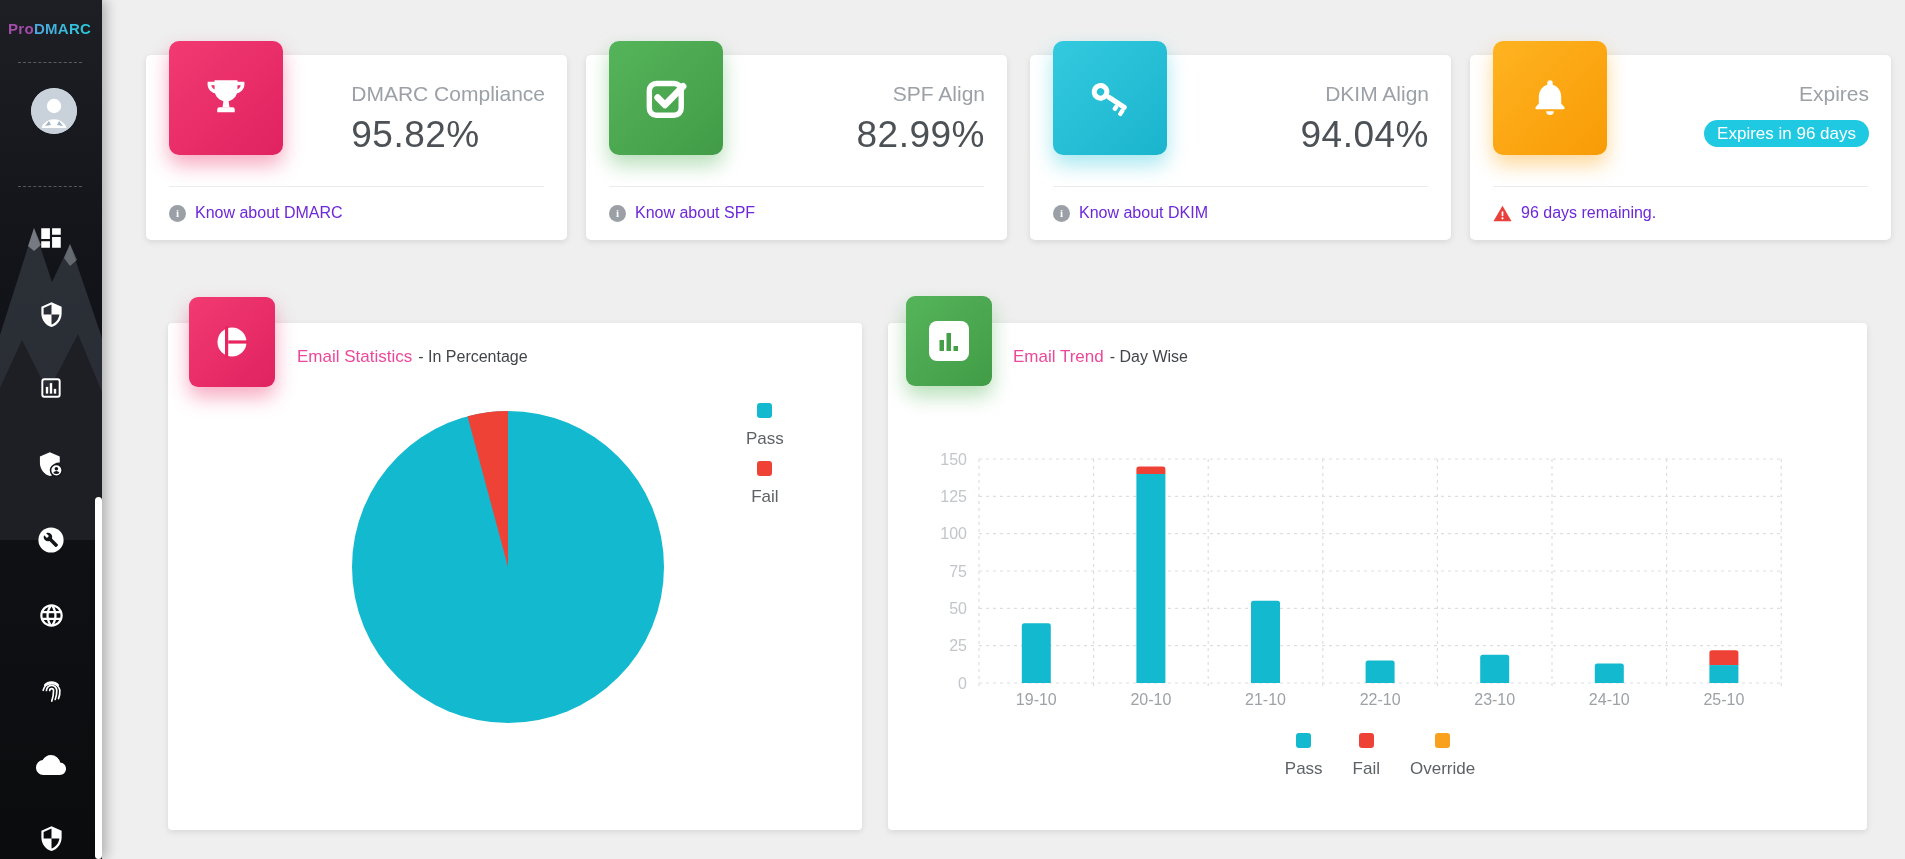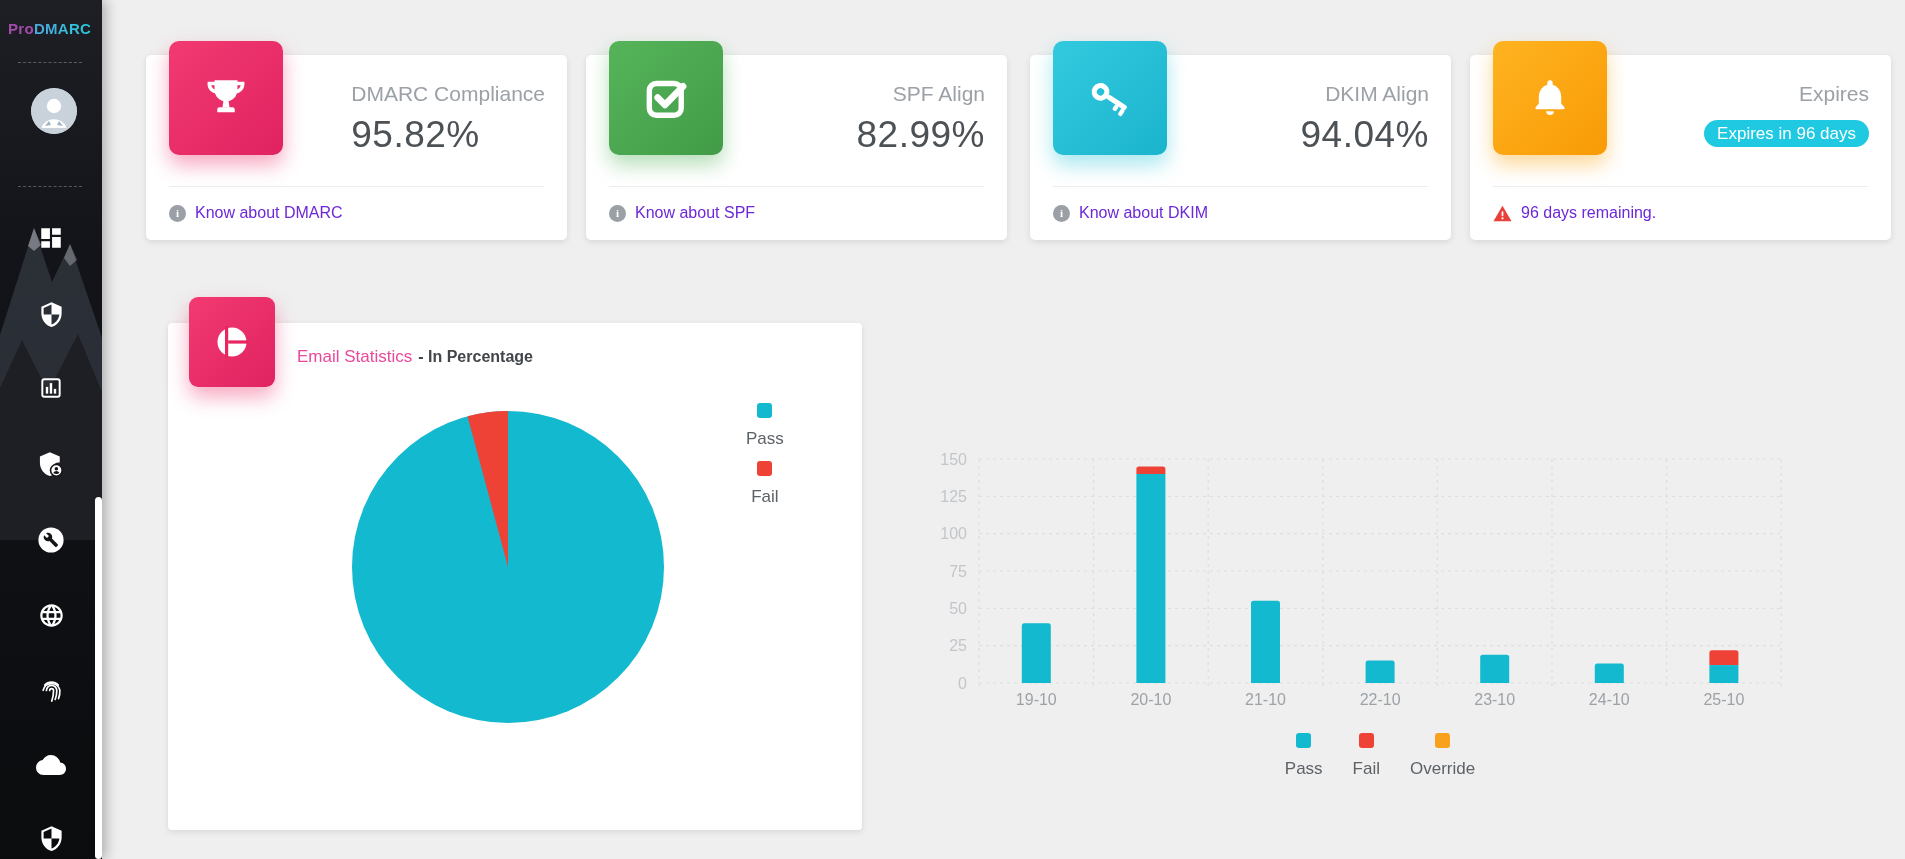--- a/index.html
+++ b/index.html
@@ -37,21 +37,21 @@
   .stat-sep{position:absolute;left:23px;right:23px;top:131px;border-top:1px solid #ececec;}
   .stat-footer{position:absolute;left:23px;top:144px;height:28px;display:flex;align-items:center;gap:9px;cursor:pointer;}
   .info-dot{width:17px;height:17px;border-radius:50%;background:#9aa0a6;color:#fff;font-size:11px;font-weight:700;display:flex;align-items:center;justify-content:center;font-family:"Liberation Serif",serif;}
   .foot-text{font-size:16px;color:#6d28d9;}
 
   
   .chart-card{top:323px;height:507px;border-radius:4px;}
   .chart-tile{width:86px;height:90px;border-radius:9px;}
   .chart-title{position:absolute;top:24px;white-space:nowrap;}
   .chart-title .big{font-size:17px;color:#ec4899;}
-  .chart-title .small{font-size:16px;font-weight:700;color:#41464b;margin-left:6px;}
+  .chart-title .small{font-size:16px;font-weight:400;color:#41464b;margin-left:6px;}
 
   .legend-row{display:flex;align-items:center;gap:11px;cursor:pointer;flex-direction:column;}
   .legend-sq{width:15px;height:15px;border-radius:3px;flex:0 0 auto;}
   .legend-lbl{font-size:17px;color:#5d6267;}
 
   #pie-legend{position:absolute;left:746px;top:403px;display:flex;flex-direction:column;gap:12px;z-index:5;}
   #trend-legend{position:absolute;left:979px;top:733px;width:802px;display:flex;justify-content:center;gap:30px;z-index:5;}
 
   svg text{font-family:"Liberation Sans",sans-serif;}
 </style>
@@ -263,20 +263,33 @@
       <div class="legend-row">
         <span class="legend-sq" style="background:#13b9ce"></span>
         <span class="legend-lbl">Pass</span>
       </div>
       <div class="legend-row">
         <span class="legend-sq" style="background:#ef4236"></span>
         <span class="legend-lbl">Fail</span>
       </div>
     </div>
 
+  <section class="card chart-card" style="left:888px;width:965px;">
+    <div class="tile green chart-tile" style="left:18px;top:-27px;">
+      <svg width="40" height="40" viewBox="0 0 40 40">
+        <rect x="0" y="0" width="40" height="40" rx="8" fill="#fff"></rect>
+        <rect x="10.5" y="19" width="4.5" height="11" fill="#43a047"></rect>
+        <rect x="17.5" y="12" width="4.5" height="18" fill="#43a047"></rect>
+        <rect x="24.5" y="25" width="4.5" height="5" fill="#43a047"></rect>
+      </svg>
+    </div>
+    <div class="chart-title" style="left:125px;">
+      <span class="big">Email Trend</span><span class="small">- Day Wise</span>
+    </div>
+  </section>
   <svg id="trend-svg" style="position:absolute;left:930px;top:440px;z-index:5;" width="880" height="280" viewBox="0 0 880 280">
       <line x1="49" y1="243" x2="851.1999999999999" y2="243" stroke="#dcdee0" stroke-width="1.2" stroke-dasharray="3 4"></line>
       <text x="37" y="248.5" text-anchor="end" font-size="16" fill="#c2c6ca">0</text>
       <line x1="49" y1="205.66666666666669" x2="851.1999999999999" y2="205.66666666666669" stroke="#dcdee0" stroke-width="1.2" stroke-dasharray="3 4"></line>
       <text x="37" y="211.16666666666669" text-anchor="end" font-size="16" fill="#c2c6ca">25</text>
       <line x1="49" y1="168.33333333333334" x2="851.1999999999999" y2="168.33333333333334" stroke="#dcdee0" stroke-width="1.2" stroke-dasharray="3 4"></line>
       <text x="37" y="173.83333333333334" text-anchor="end" font-size="16" fill="#c2c6ca">50</text>
       <line x1="49" y1="131" x2="851.1999999999999" y2="131" stroke="#dcdee0" stroke-width="1.2" stroke-dasharray="3 4"></line>
       <text x="37" y="136.5" text-anchor="end" font-size="16" fill="#c2c6ca">75</text>
       <line x1="49" y1="93.66666666666669" x2="851.1999999999999" y2="93.66666666666669" stroke="#dcdee0" stroke-width="1.2" stroke-dasharray="3 4"></line>

